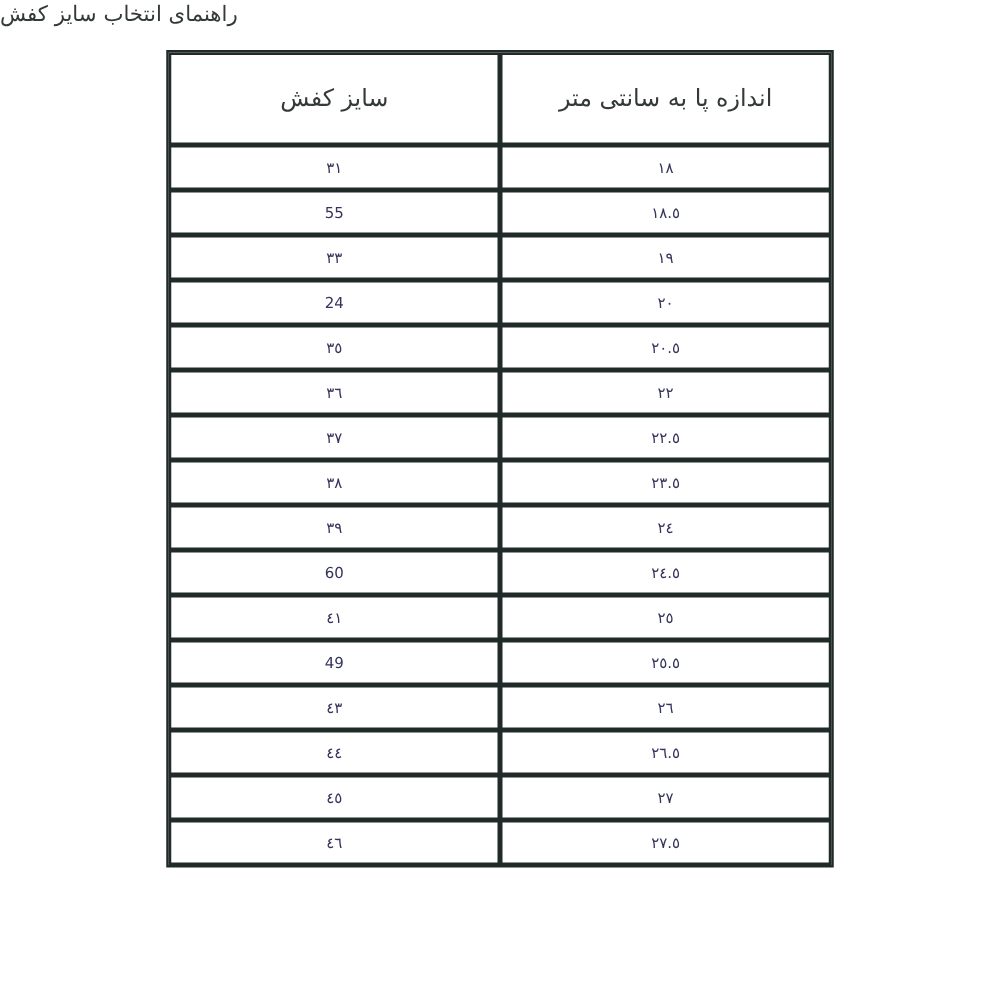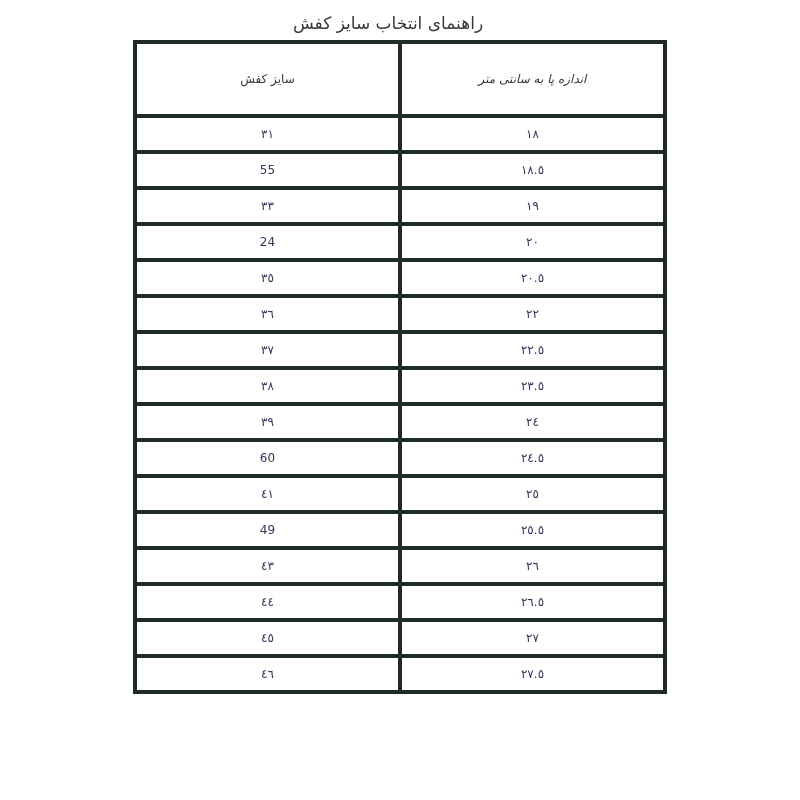--- a/index.html
+++ b/index.html
@@ -8,45 +8,45 @@
     --number-color:#34345c;
     --bg:#ffffff;
   }
   *{margin:0;padding:0;box-sizing:border-box;}
   html,body{background:var(--bg);}
   body{
     width:800px;height:800px;position:relative;overflow:hidden;
     font-family:"DejaVu Sans", sans-serif;
   }
   .page-title{
-    position:absolute;top:13px;left:0;width:776px;
-    text-align:center;font-size:17px;color:var(--header-color);
+    position:absolute;top:2px;left:0;width:776px;
+    text-align:left;font-size:17px;color:var(--header-color);
     direction:rtl;
   }
   .table-wrap{
     position:absolute;left:133px;top:40px;width:534px;
     direction:rtl;
   }
   table.size-table{
     width:534px;table-layout:fixed;
     border-collapse:separate;border-spacing:0;
     border:2px solid var(--border-color);
     background:var(--bg);
   }
   table.size-table th,
   table.size-table td{
     border:2px solid var(--border-color);
     text-align:center;vertical-align:middle;
     overflow:hidden;
   }
   table.size-table th{
-    height:74px;font-size:12px;font-weight:normal;
+    height:74px;font-size:19px;font-weight:normal;
     color:var(--header-color);
   }
-  table.size-table th.italic{font-style:italic;}
+  table.size-table th.italic{}
   table.size-table td{
     height:36px;font-size:12px;
     color:var(--number-color);
   }
 </style>
 </head>
 <body>
 
 <div class="page-title">راهنمای انتخاب سایز کفش</div>
 

